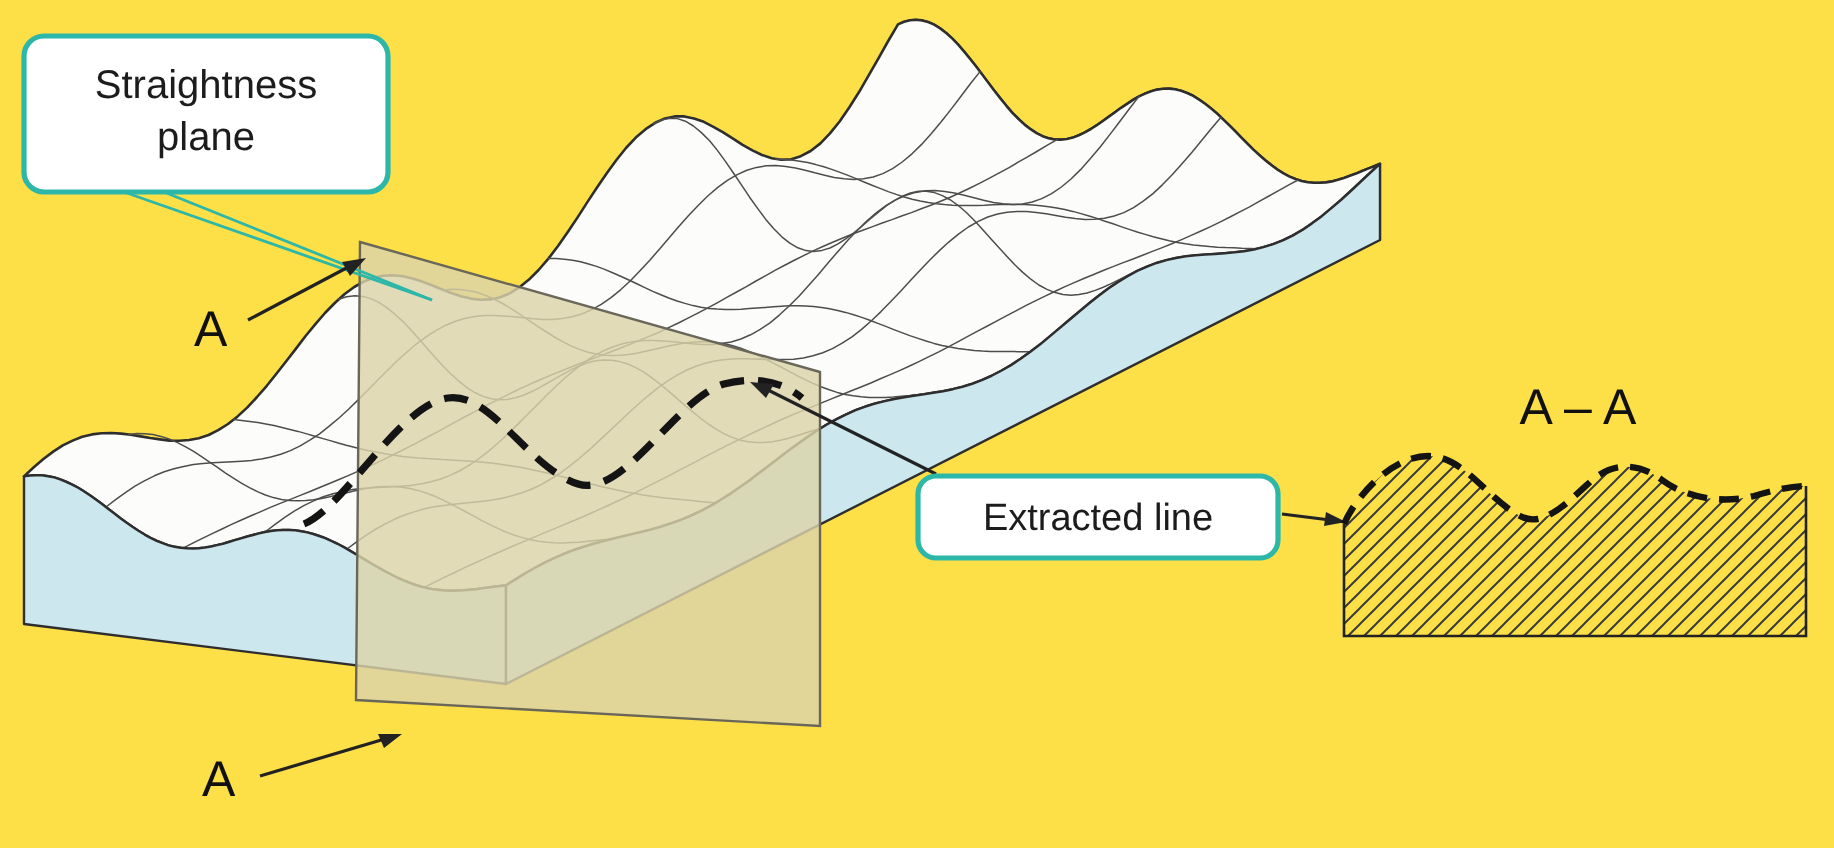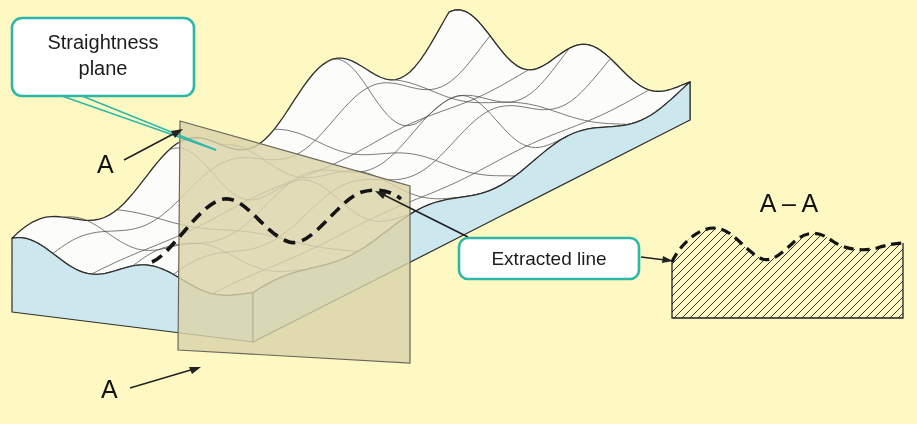--- a/index.html
+++ b/index.html
@@ -1,16 +1,16 @@
 <!DOCTYPE html>
 <html><head>
 <meta charset="utf-8">
 <style>
   html,body{margin:0;padding:0;background:#ffffff;}
-  .stage{width:917px;height:424px;position:relative;background:#fef9c3;overflow:hidden;
+  .stage{width:917px;height:424px;position:relative;background:#fde047;overflow:hidden;
          font-family:"Liberation Sans",sans-serif;}
   svg{display:block;}
   .callout-text{font-family:"Liberation Sans",sans-serif;font-size:20px;fill:#1c1c1c;}
   .callout-text.small{font-size:19px;}
   .big-label{font-family:"Liberation Sans",sans-serif;font-size:25px;fill:#111;}
 </style>
 </head>
 <body>
 
 <div class="stage">

